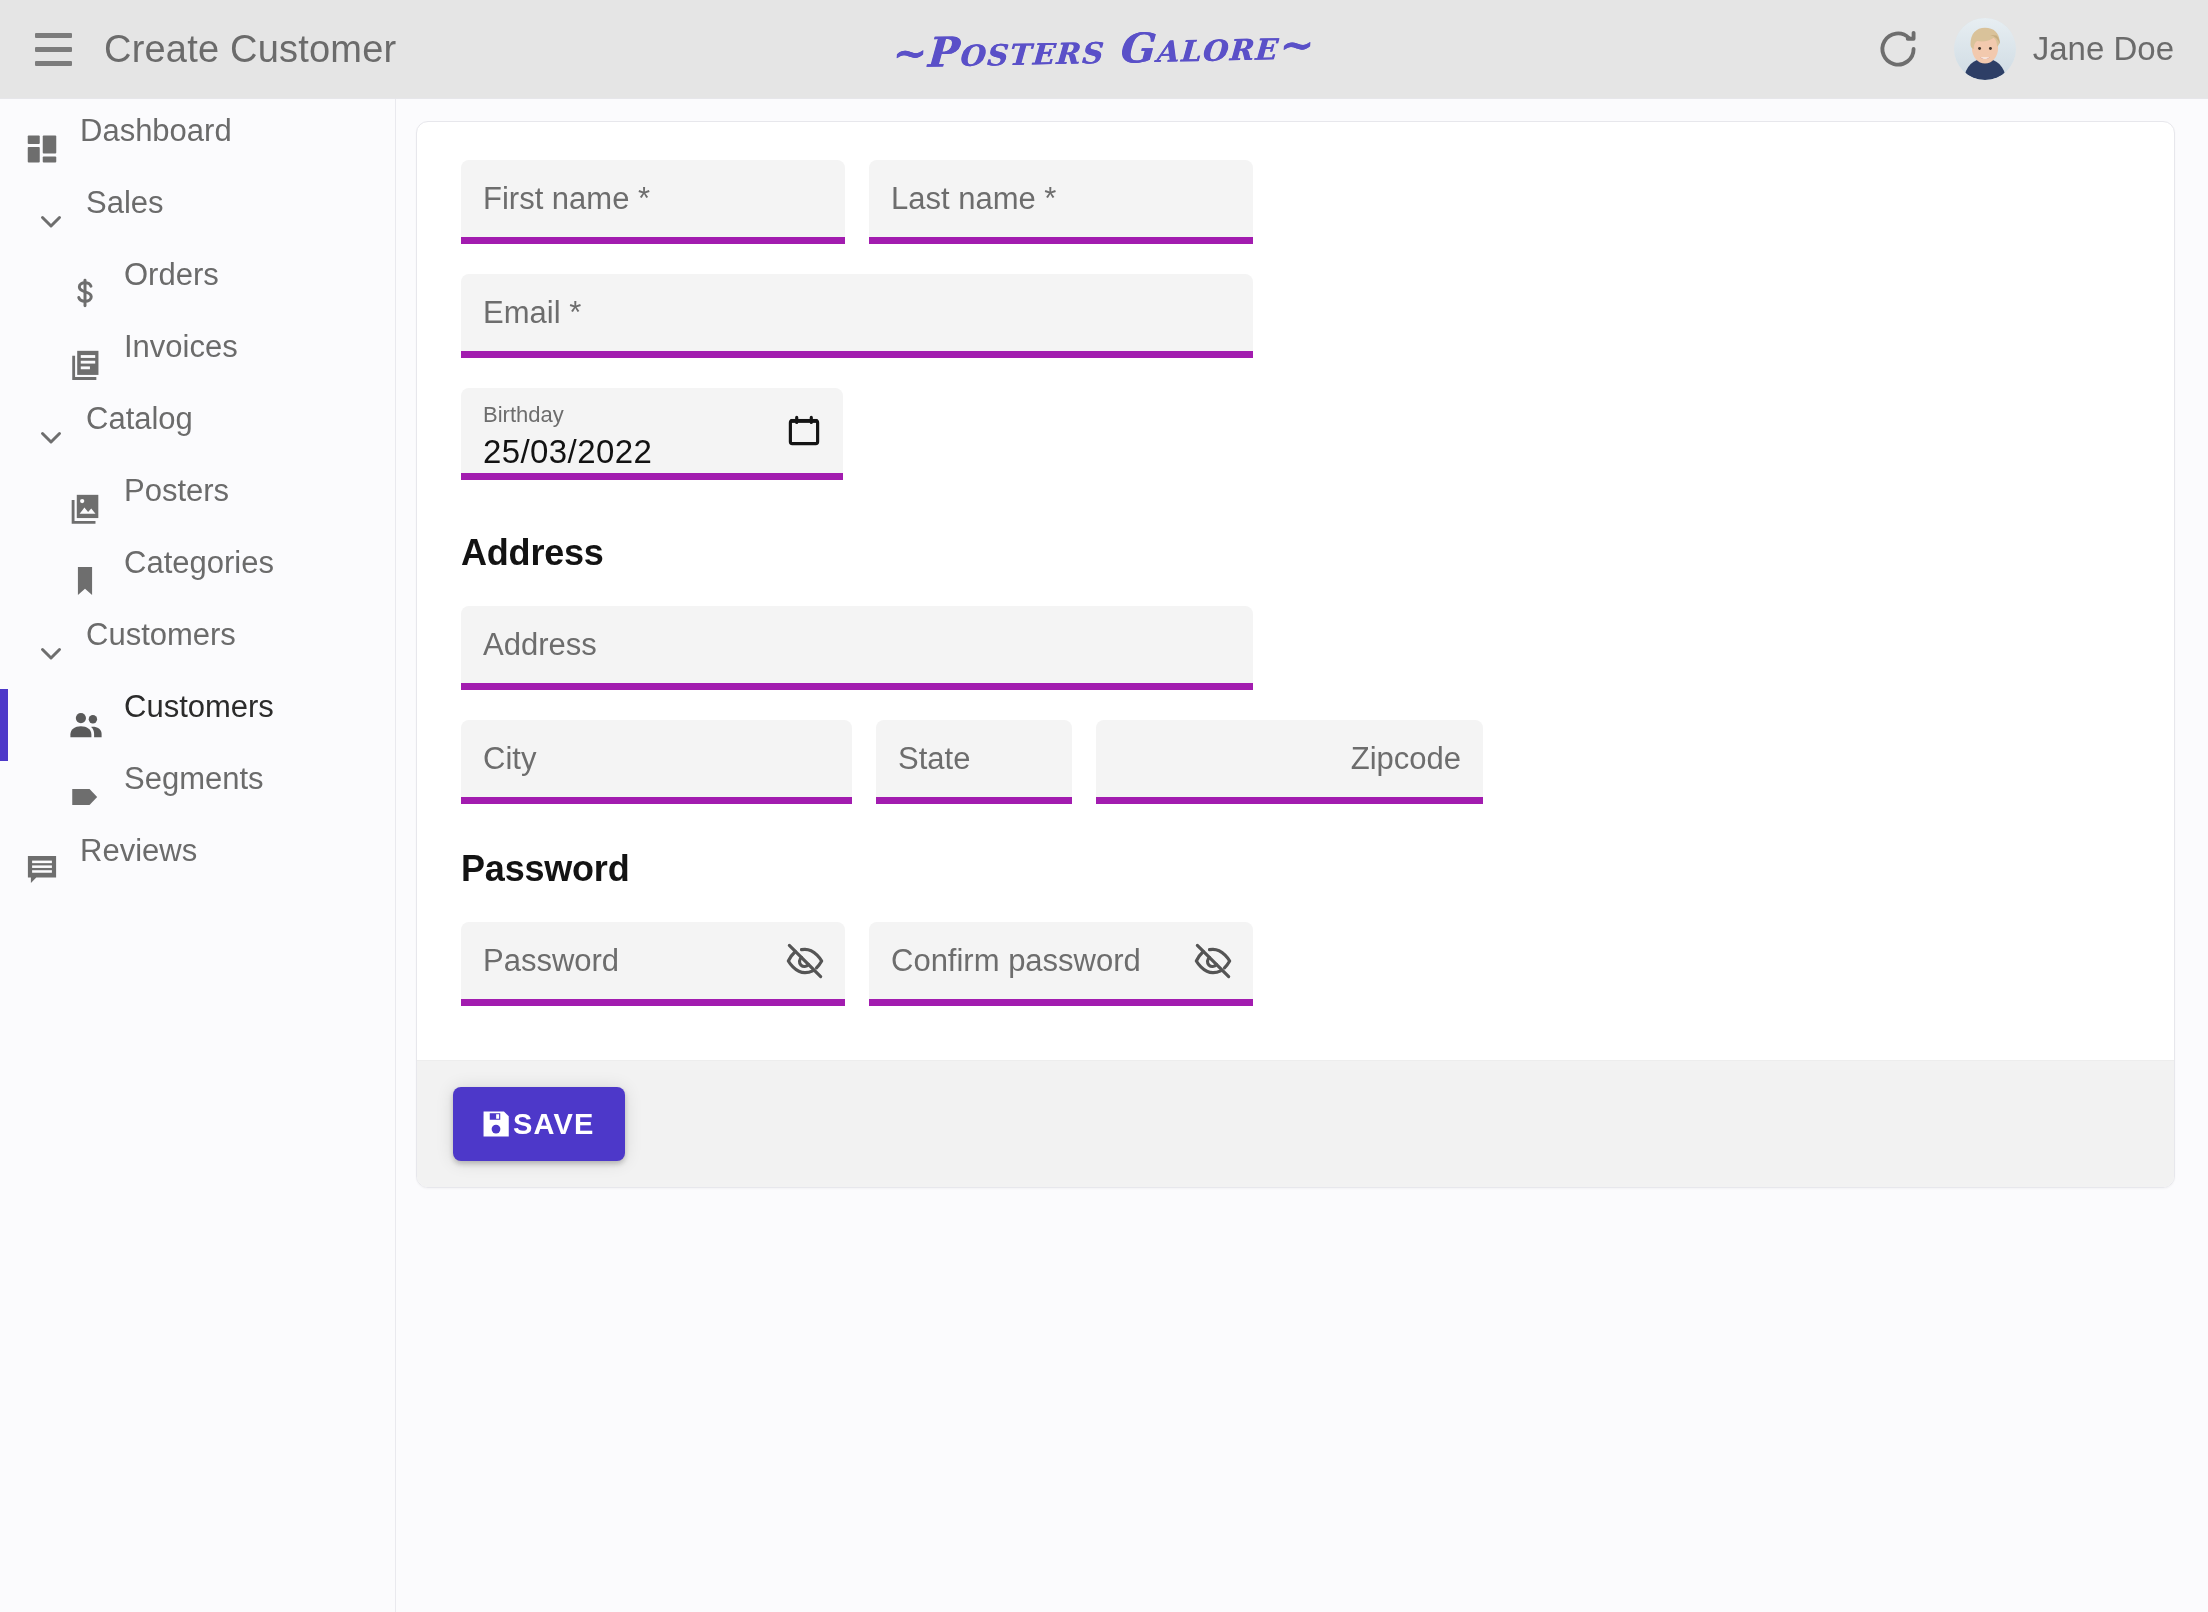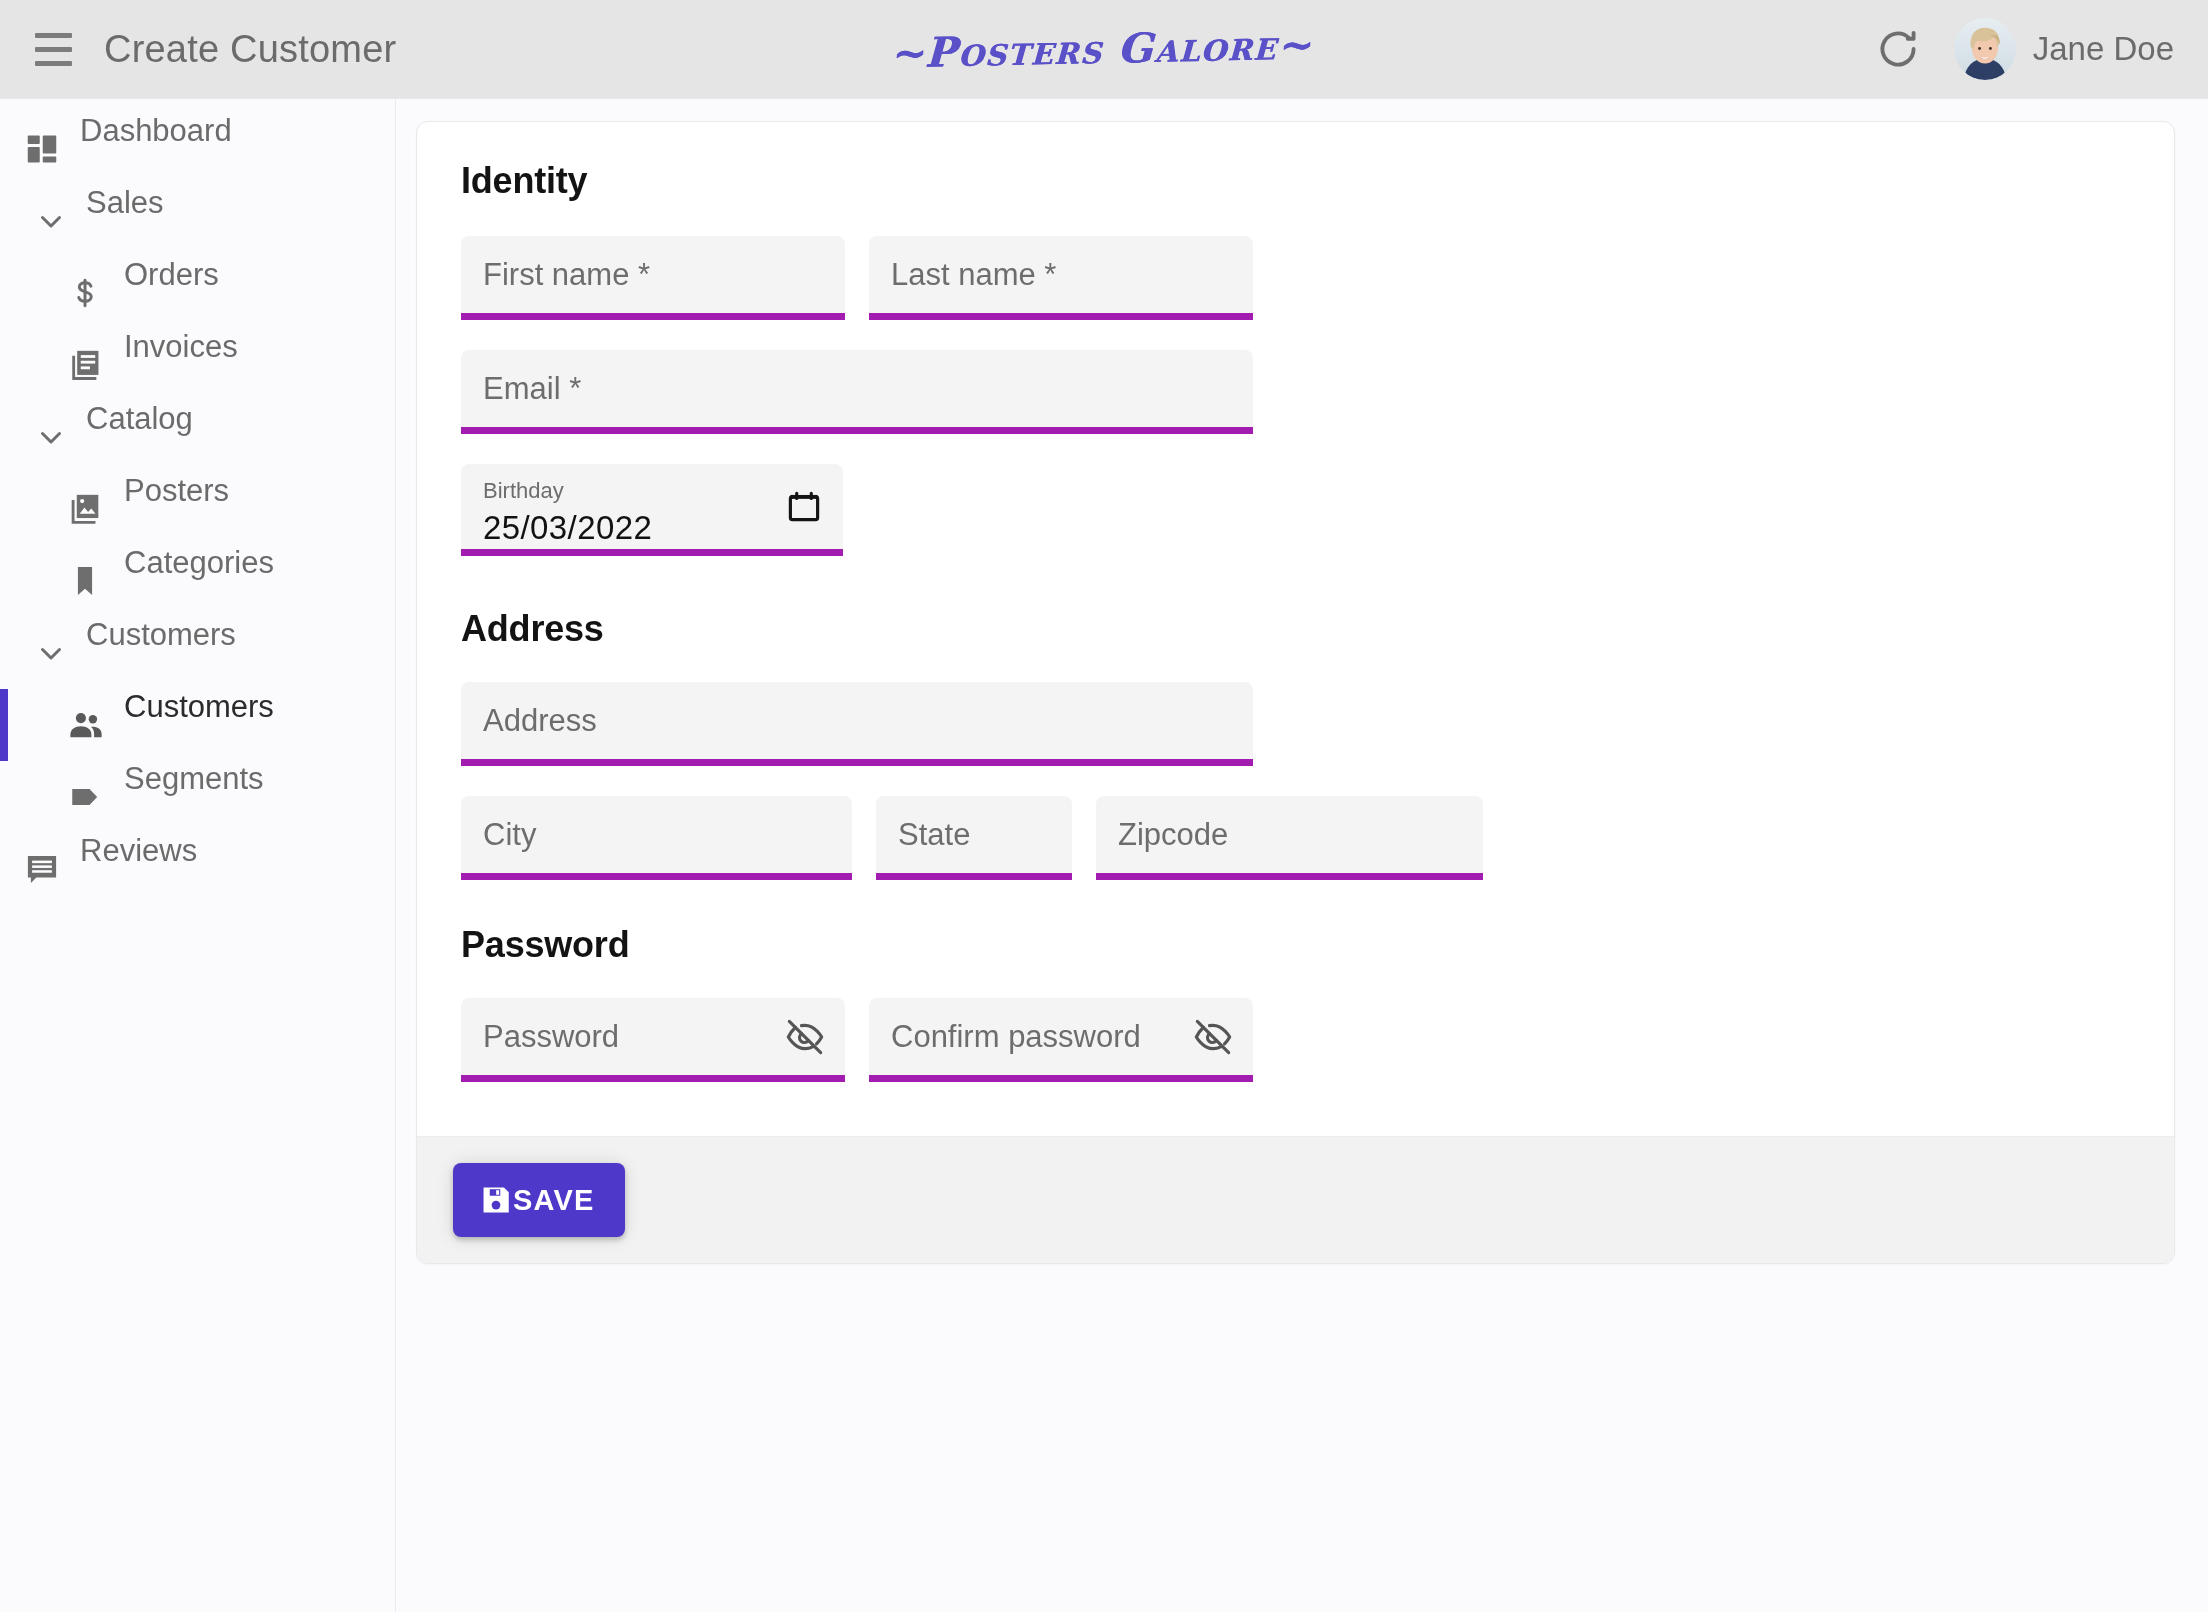--- a/index.html
+++ b/index.html
@@ -138,21 +138,21 @@
     border-bottom: 7px solid #a21caf;
     height: 84px;
     display: flex; align-items: center;
     padding: 0 22px;
     cursor: text;
   }
   .field.w-half { width: 384px; }
   .field.w-full { width: 792px; }
   .field.w-city { width: 391px; }
   .field.w-state { width: 196px; }
-  .field.w-zip  { width: 387px; }
+  .field.w-zip  { width: 387px; justify-content: flex-end; }
   .field.w-date { width: 382px; }
 
   .field-label {
     font-size: 31px; color: #6d6d6d; white-space: nowrap;
   }
 
   
   .field.filled {
     flex-direction: column; align-items: flex-start; justify-content: center;
     height: 92px; padding-top: 10px;
@@ -353,21 +353,20 @@
         </span>
         <span class="nav-label">Reviews</span>
       </div>
 
     </div>
 
     <div class="content">
       <div class="card">
         <div class="card-body">
 
-          <div class="section-title identity">Identity</div>
 
           <div class="row">
             <div class="field w-half">
               <span class="field-label">First name *</span>
             </div>
             <div class="field w-half">
               <span class="field-label">Last name *</span>
             </div>
           </div>
 

